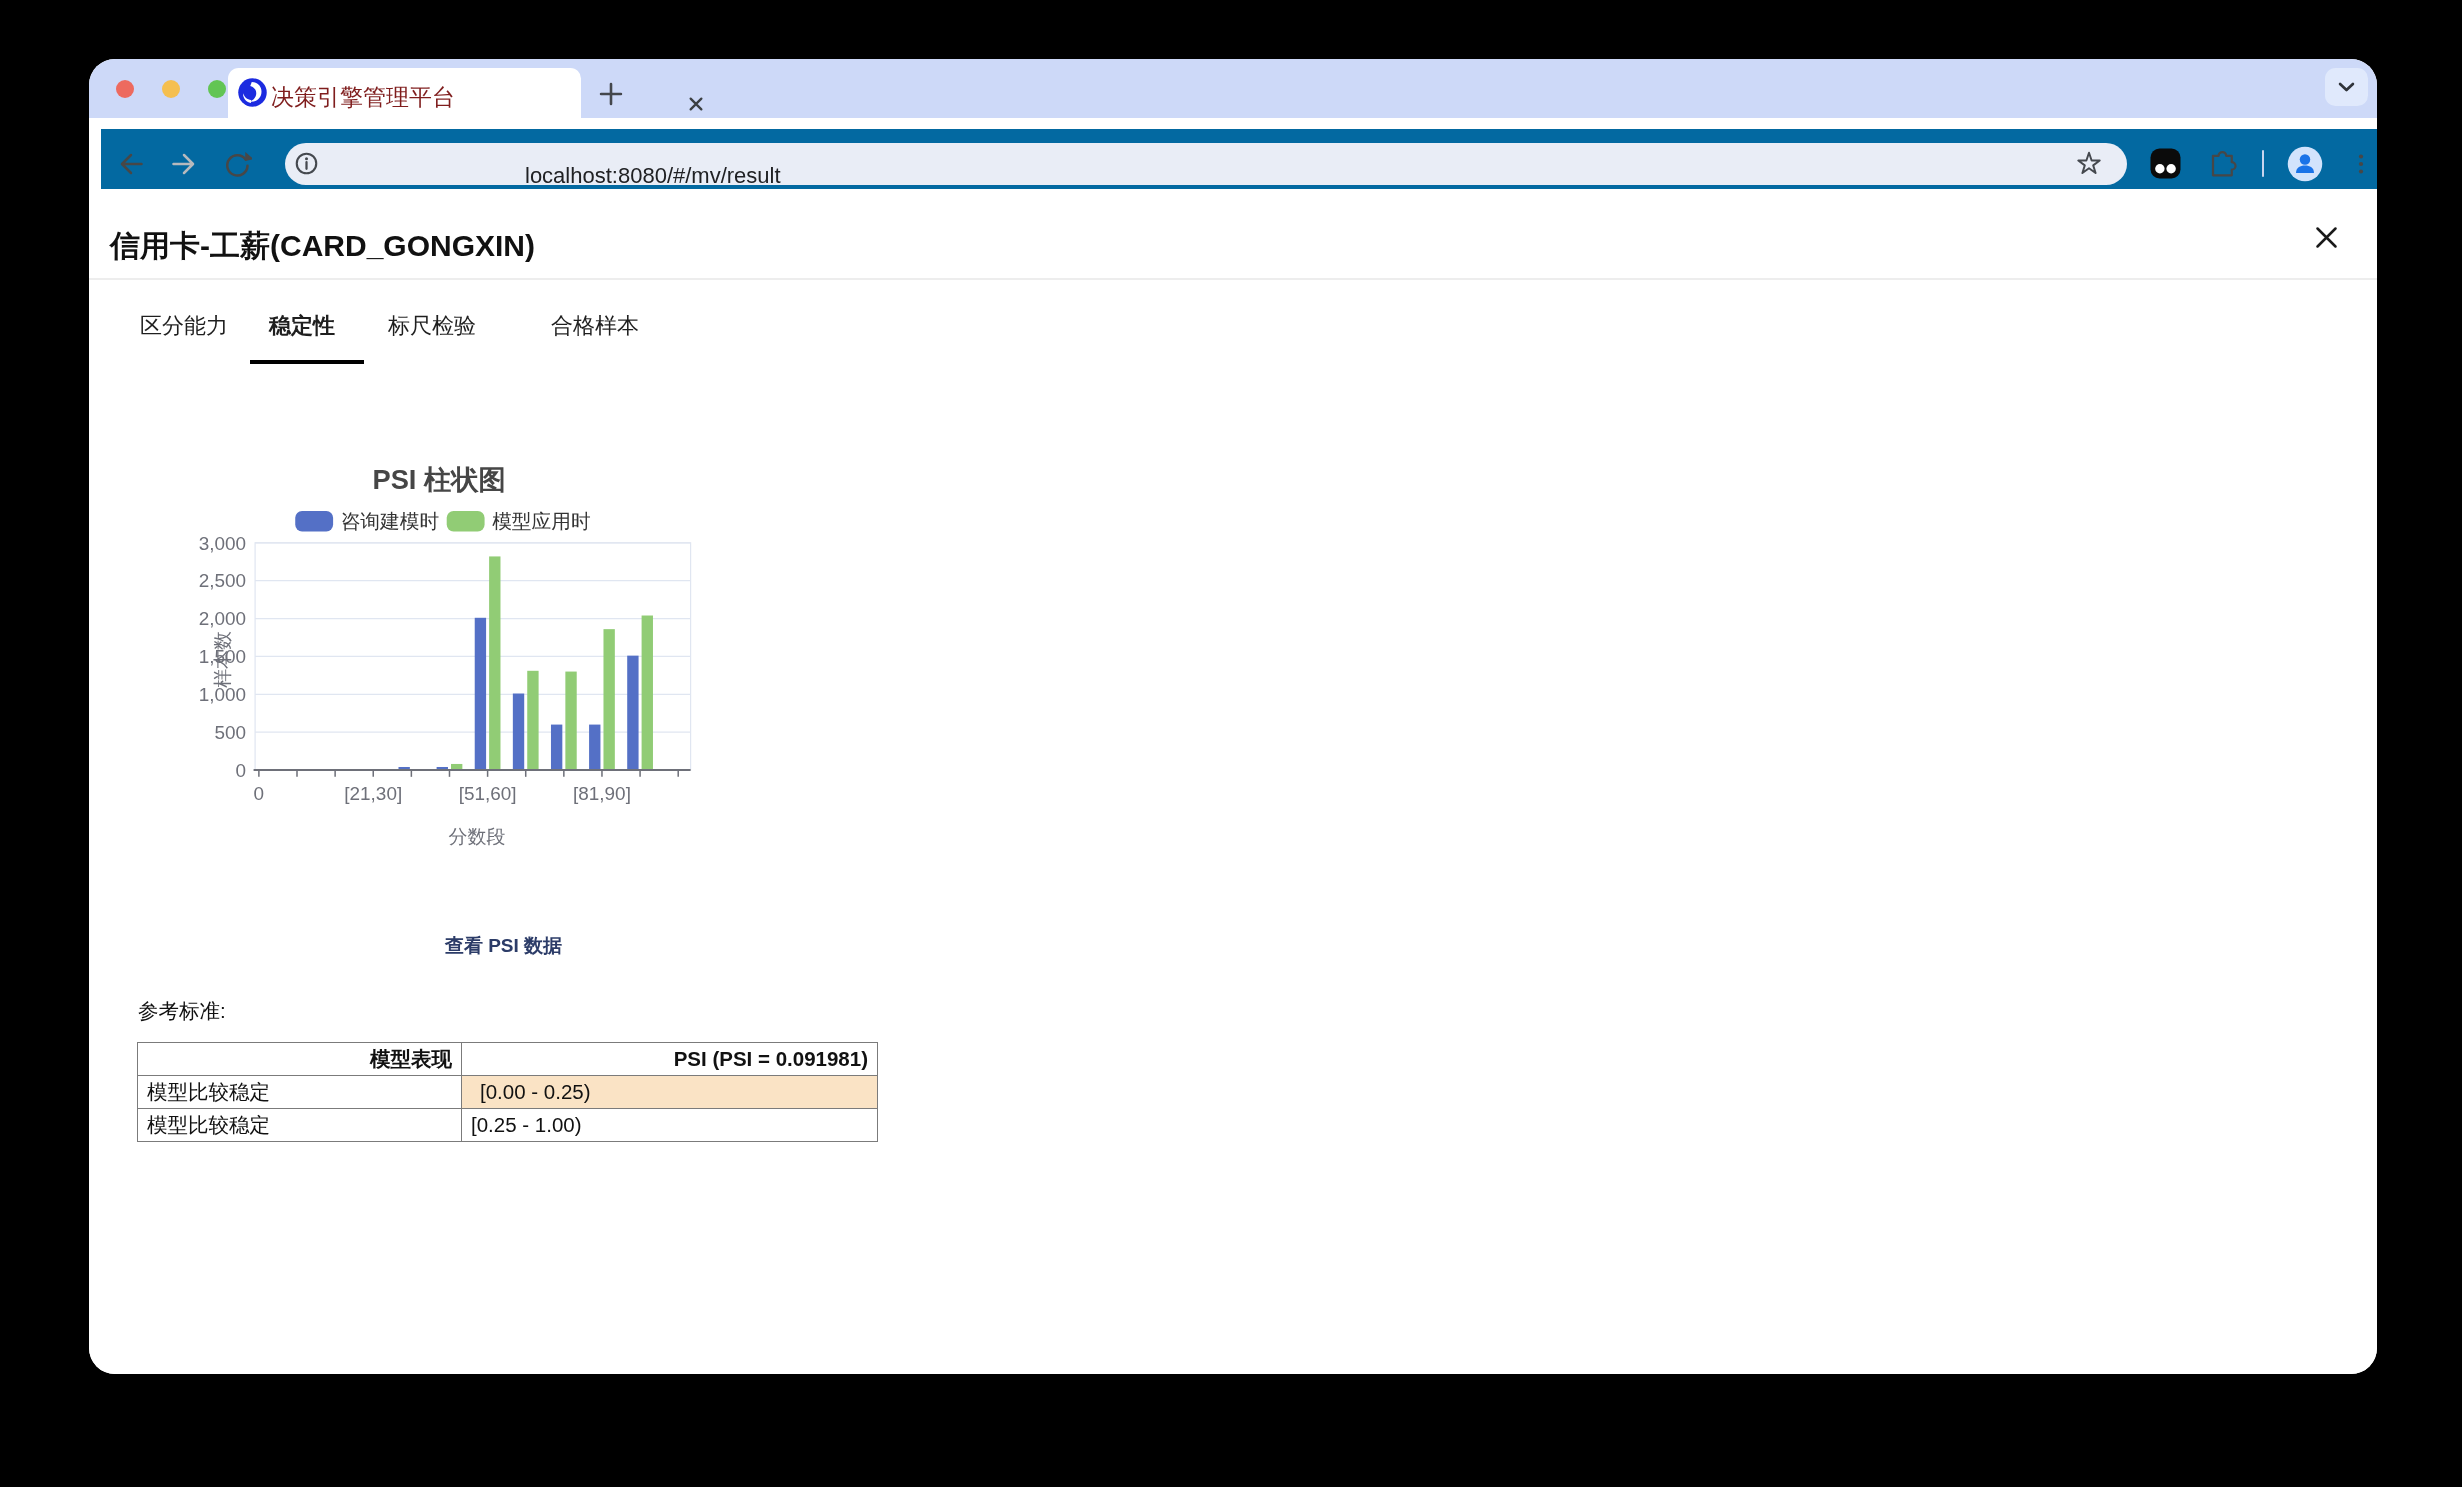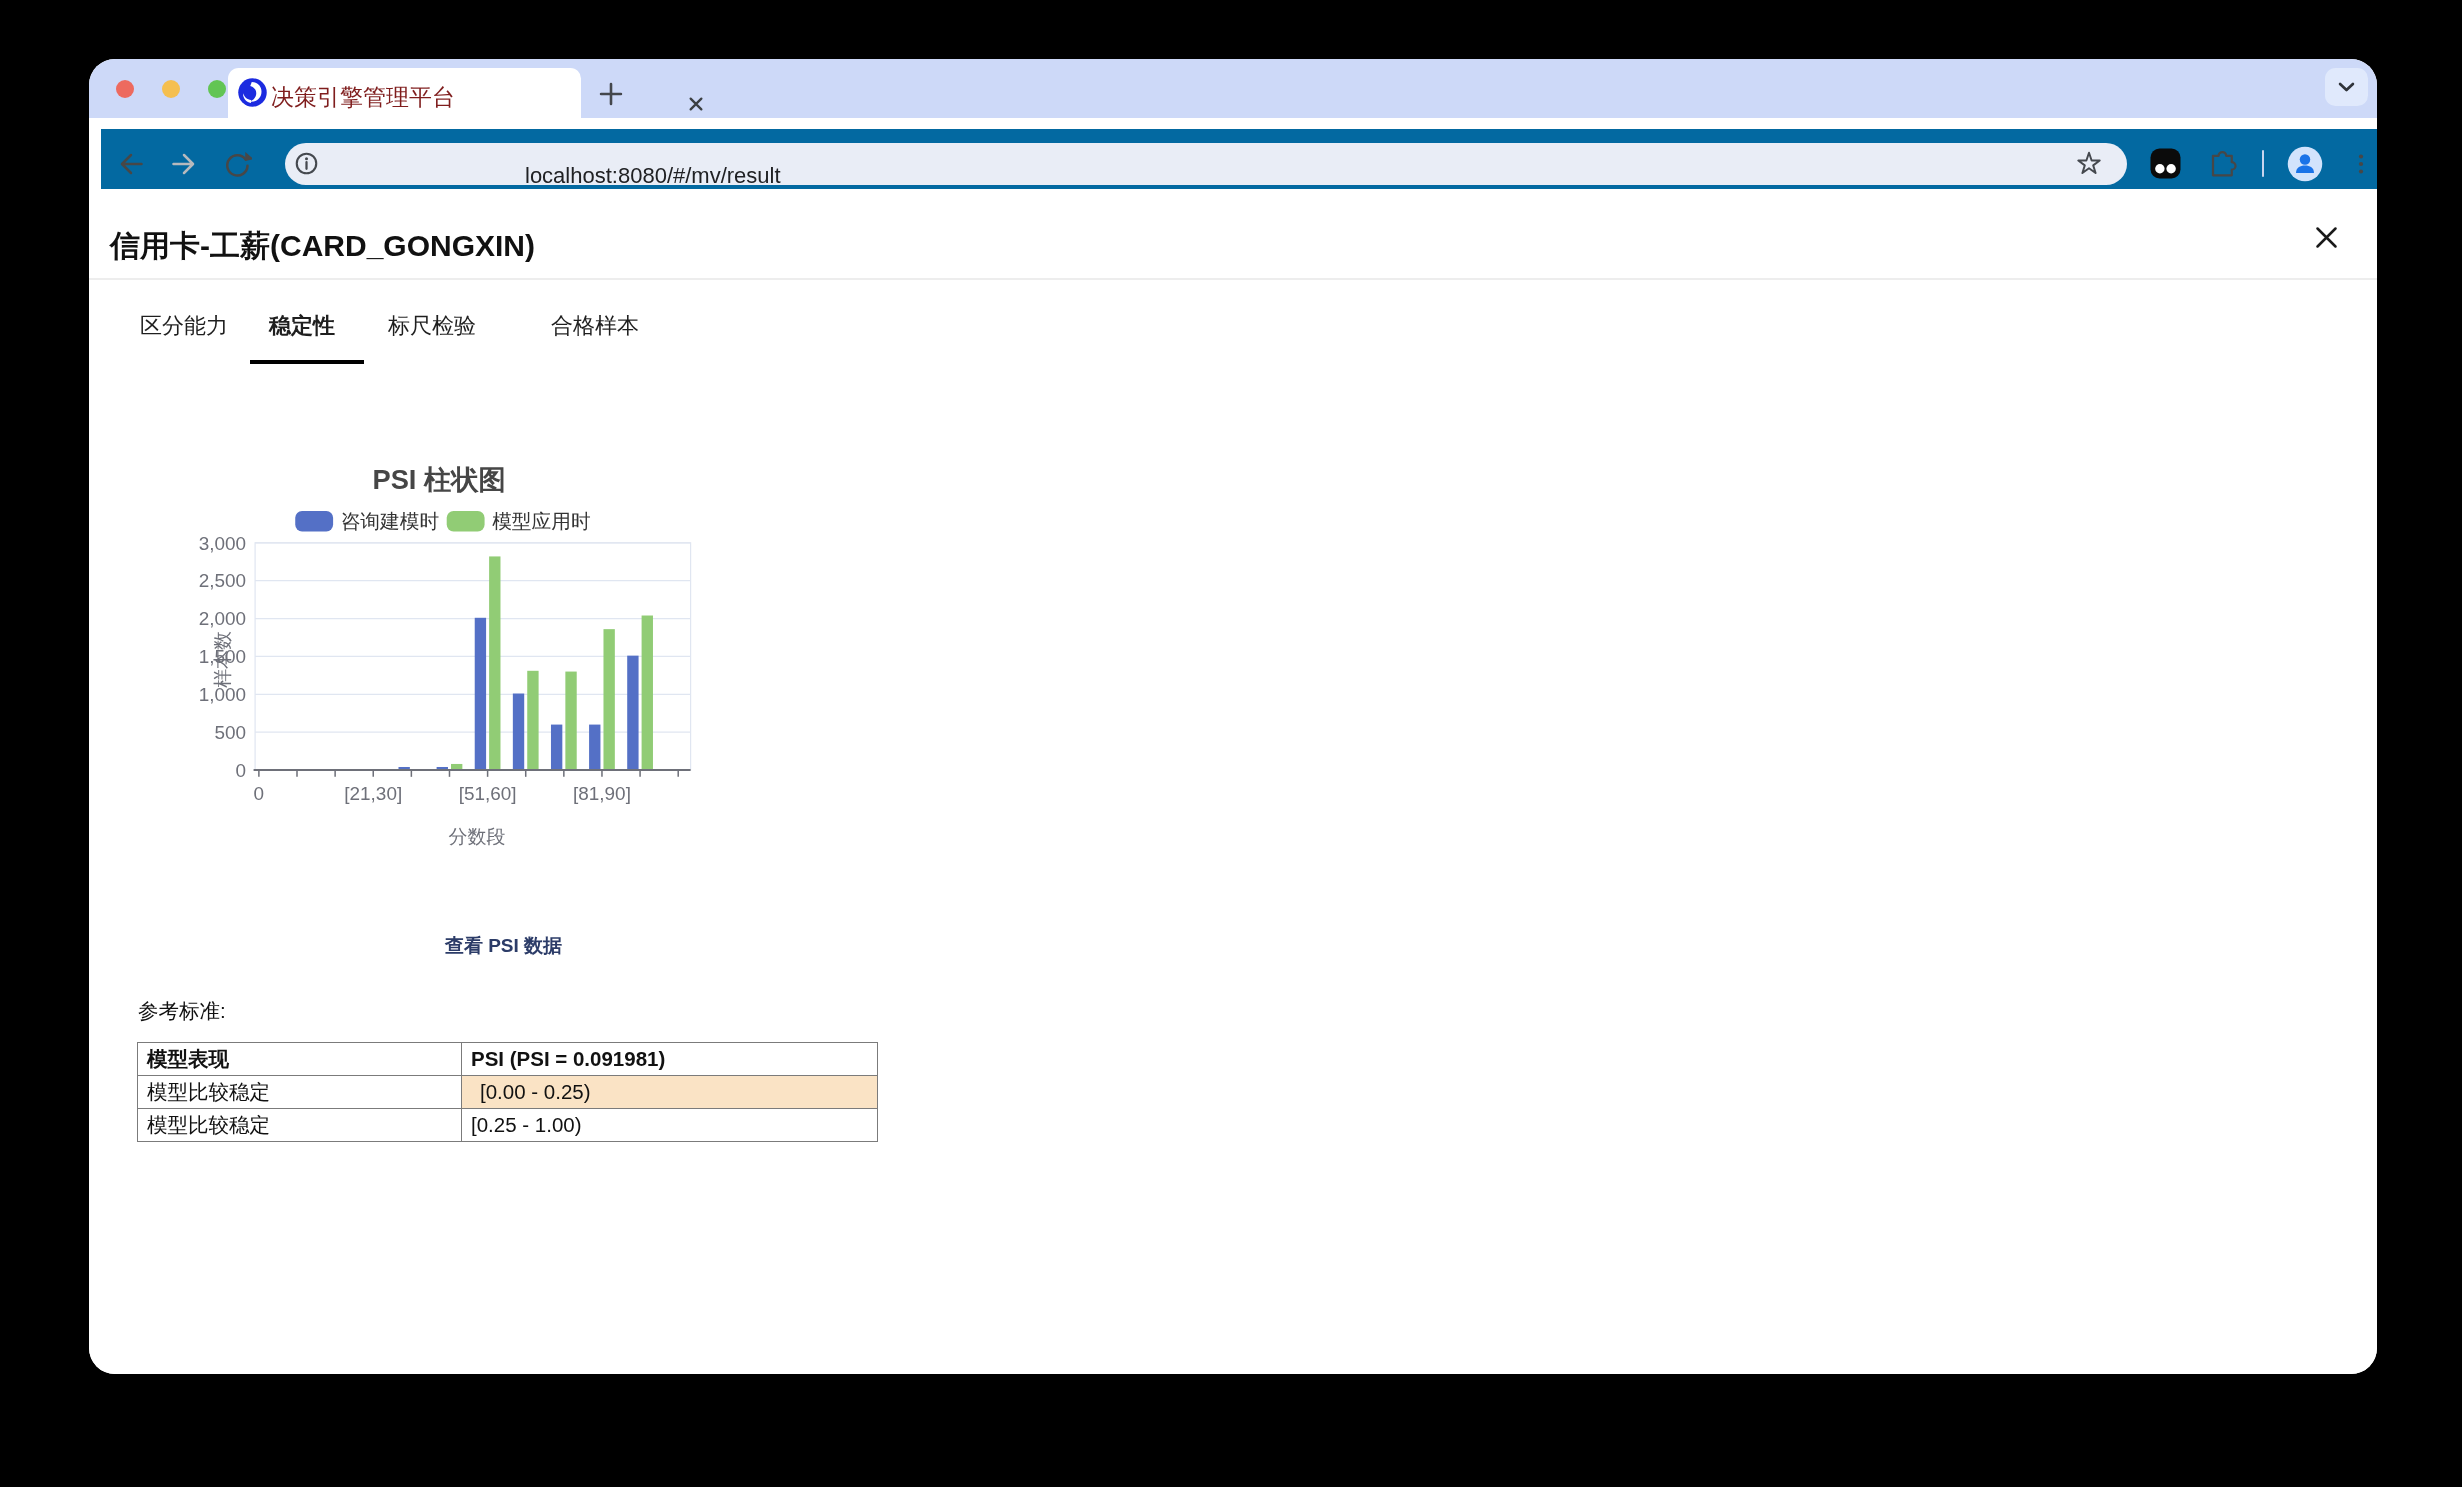--- a/index.html
+++ b/index.html
@@ -34,21 +34,21 @@
   .ptab.active{font-weight:bold;}
   #tab-underline{position:absolute;left:161px;top:171px;width:114px;height:3.8px;background:#000;}
   #chart{position:absolute;left:106px;top:272px;width:561px;height:409px;}
   #view-psi-link{position:absolute;left:301px;top:744px;width:227px;text-align:center;
     font-size:19px;font-weight:bold;color:#2c3c68;cursor:pointer;}
   #ref-label{position:absolute;left:49px;top:808px;font-size:20.5px;color:#111;}
   #ref-table{position:absolute;left:48px;top:853px;width:741px;border-collapse:collapse;
     table-layout:fixed;}
   #ref-table th,#ref-table td{border:1.5px solid #7b7b7b;height:33px;font-size:20.5px;
     color:#111;padding:0 9px;box-sizing:border-box;}
-  #ref-table th{font-weight:bold;text-align:left;}
+  #ref-table th{font-weight:bold;text-align:right;}
   #ref-table td{text-align:left;}
   #ref-table col.c1{width:324px;}
   svg{display:block;}
   text{font-family:"Liberation Sans","DejaVu Sans",sans-serif;}
 </style>
 </head>
 <body>
 
 <div id="window">
 

